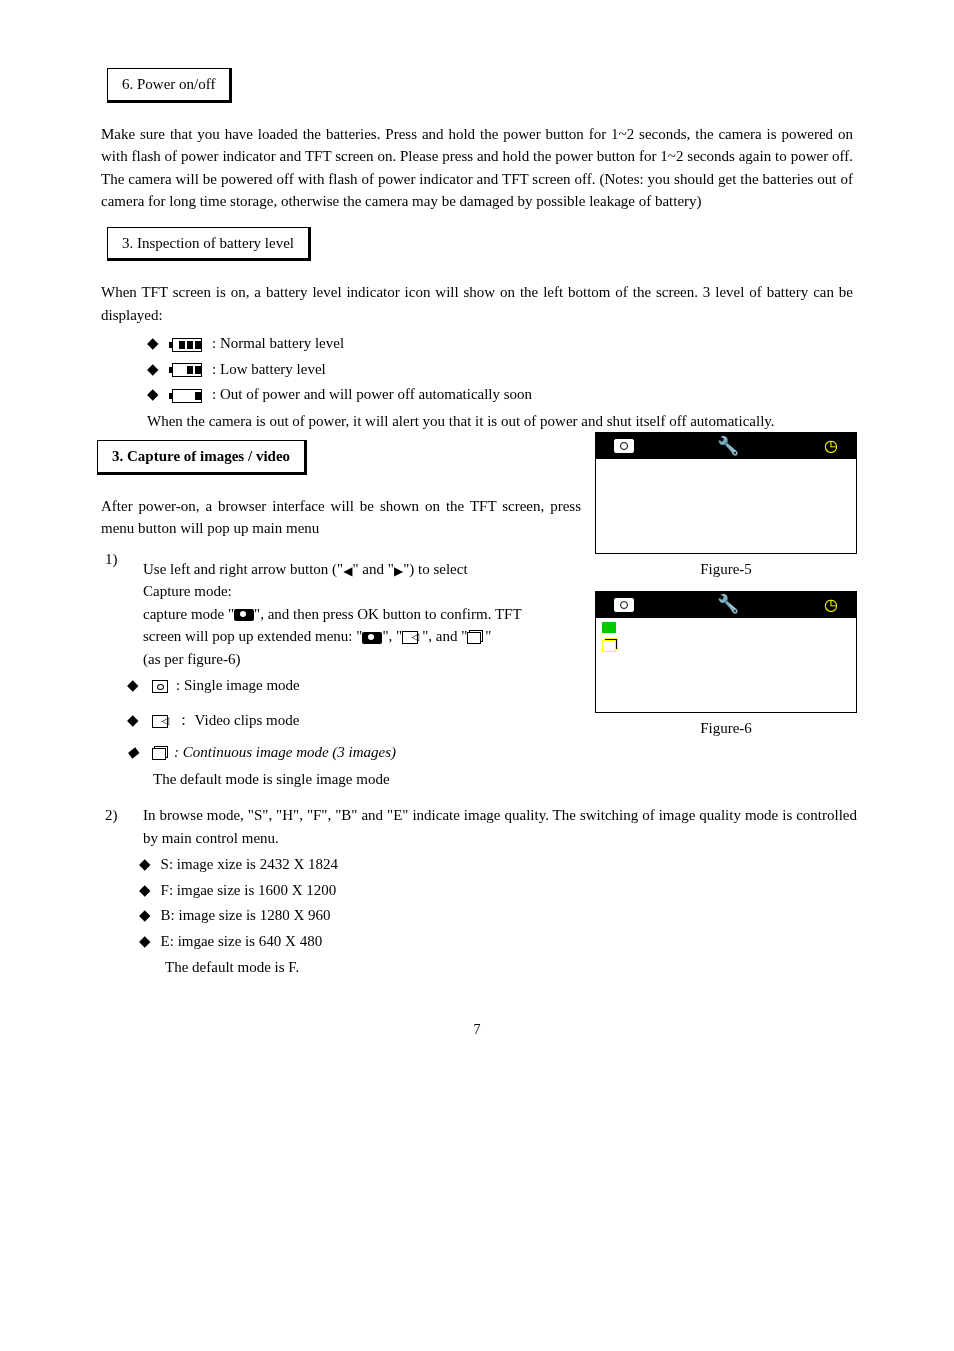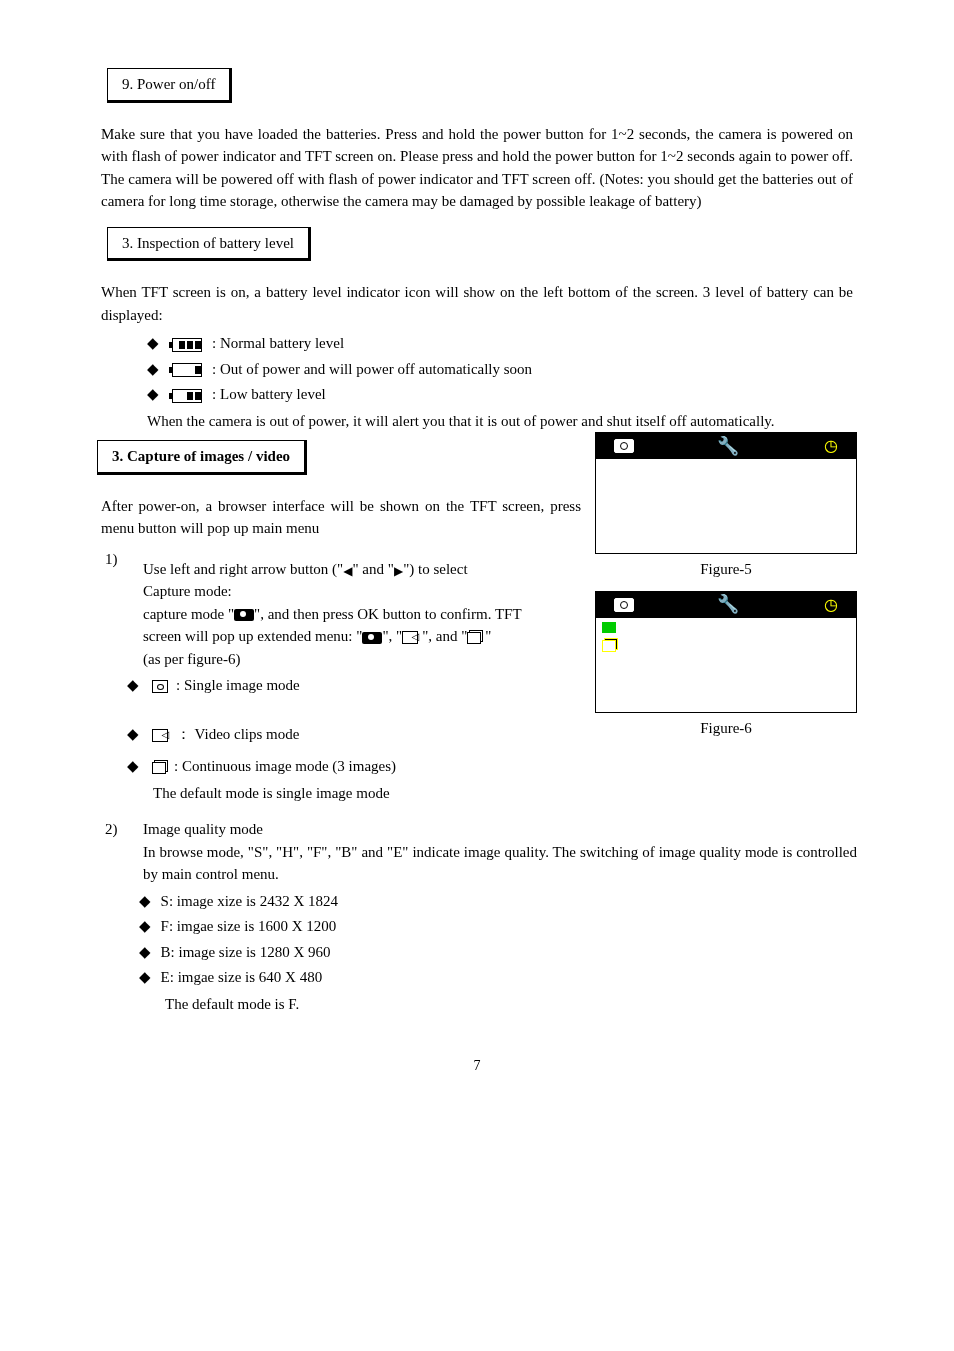--- a/index.html
+++ b/index.html
@@ -202,40 +202,40 @@
       font-size: 14px;
     }
     .clear { clear: both; }
     .arrow { font-size: 12px; vertical-align: middle; }
   </style>
 </head>
 <body>
 
 
 
-<div class="boxed-heading">9. Power on/off</div>
+<div class="boxed-heading">6. Power on/off</div>
 
 <p>Make sure that you have loaded the batteries. Press and hold the power button for 1~2 seconds, the camera is powered on with flash of power indicator and TFT screen on. Please press and hold the power button for 1~2 seconds again to power off. The camera will be powered off with flash of power indicator and TFT screen off. (Notes: you should get the batteries out of camera for long time storage, otherwise the camera may be damaged by possible leakage of battery)</p>
 
 <div class="boxed-heading">3. Inspection of battery level</div>
 
 <p>When TFT screen is on, a battery level indicator icon will show on the left bottom of the screen. 3 level of battery can be displayed:</p>
 
 <ul class="bullet-list">
   <li>
     <span class="battery"><span class="seg"></span><span class="seg"></span><span class="seg"></span></span>
     <span>: Normal battery level</span>
   </li>
   <li>
+    <span class="battery"><span class="seg"></span><span class="seg"></span></span>
+    <span>: Low battery level</span>
+  </li>
+  <li>
     <span class="battery"><span class="seg"></span></span>
     <span>: Out of power and will power off automatically soon</span>
-  </li>
-  <li>
-    <span class="battery"><span class="seg"></span><span class="seg"></span></span>
-    <span>: Low battery level</span>
   </li>
 </ul>
 <div class="indent">When the camera is out of power, it will alert you that it is out of power and shut itself off automatically.</div>
 
 <div class="right-figs">
   <div class="figure-box">
     <div class="figure-bar">
       <span class="icon-camera"></span>
       <span class="icon-wrench">🔧</span>
       <span class="icon-timer">◷</span>
@@ -276,37 +276,36 @@
     </div>
     <div>(as per figure-6)</div>
   </div>
 </div>
 
 <ul class="bullet-list" style="padding-left:30px;">
   <li>
     <span class="icon-single"></span>
     <span> : Single image mode</span>
   </li>
-  <li style="margin-top:26px;">
+  <li style="margin-top:12px;">
     <span class="icon-video"></span>
     <span>： Video clips mode</span>
   </li>
-  <li style="margin-top:10px;">
+  <li style="margin-top:10px;font-style:italic;">
     <span class="icon-cont"></span>
     <span>: Continuous image mode (3 images)</span>
   </li>
 </ul>
 <div style="padding-left:56px;">The default mode is single image mode</div>
 
 <div class="clear"></div>
 
 <div class="numbered" style="margin-top:14px;">
   <div class="n">2)</div>
   <div class="t">
-    <div>Image quality mode</div>
     <div style="text-align:justify;">In browse mode, "S", "H", "F", "B" and "E" indicate image quality. The switching of image quality mode is controlled by main control menu.</div>
   </div>
 </div>
 
 <ul class="bullet-list" style="padding-left:42px;">
   <li>S: image xize is 2432 X 1824</li>
   <li>F: imgae size is 1600 X 1200</li>
   <li>B: image size is 1280 X 960</li>
   <li>E: imgae size is 640 X 480</li>
 </ul>

